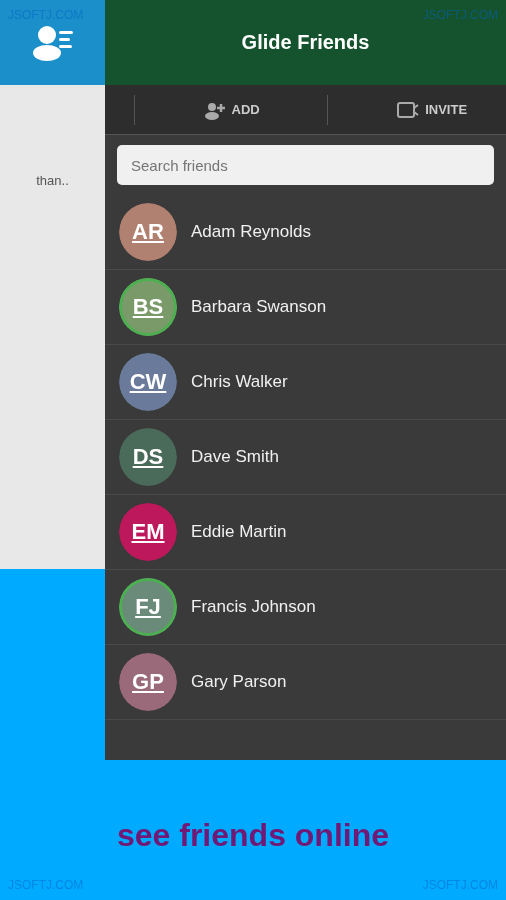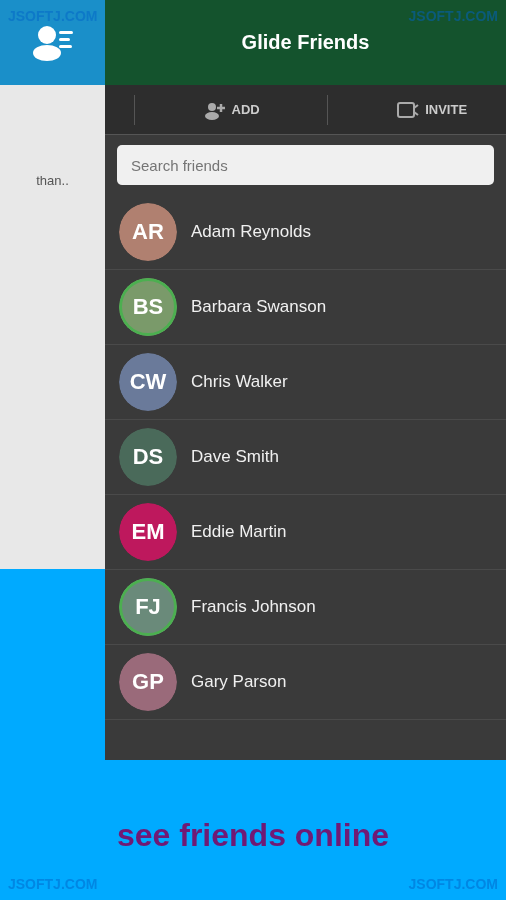--- a/index.html
+++ b/index.html
@@ -9,22 +9,22 @@
       background-color: #00aaff;
       font-family: 'Arial', sans-serif;
       overflow: hidden;
       position: relative;
     }
 
     
     .watermark {
       position: absolute;
       color: rgba(0,100,200,0.5);
-      font-size: 14px;
-      font-weight: bold;
+      font-size: 12px;
+      font-weight: normal;
       z-index: 100;
       pointer-events: none;
     }
     .wm-tl { top: 8px; left: 8px; }
     .wm-tr { top: 8px; right: 8px; }
     .wm-bl { bottom: 8px; left: 8px; }
     .wm-br { bottom: 8px; right: 8px; }
 
     
     .sidebar {
@@ -173,20 +173,21 @@
     .avatar-circle {
       width: 58px;
       height: 58px;
       border-radius: 50%;
       display: flex;
       align-items: center;
       justify-content: center;
       font-size: 22px;
       font-weight: bold;
       color: white;
+      text-decoration: underline;
     }
 
     .friend-name {
       color: #f0f0f0;
       font-size: 17px;
       font-weight: normal;
     }
 
     
     .promo-bar {

